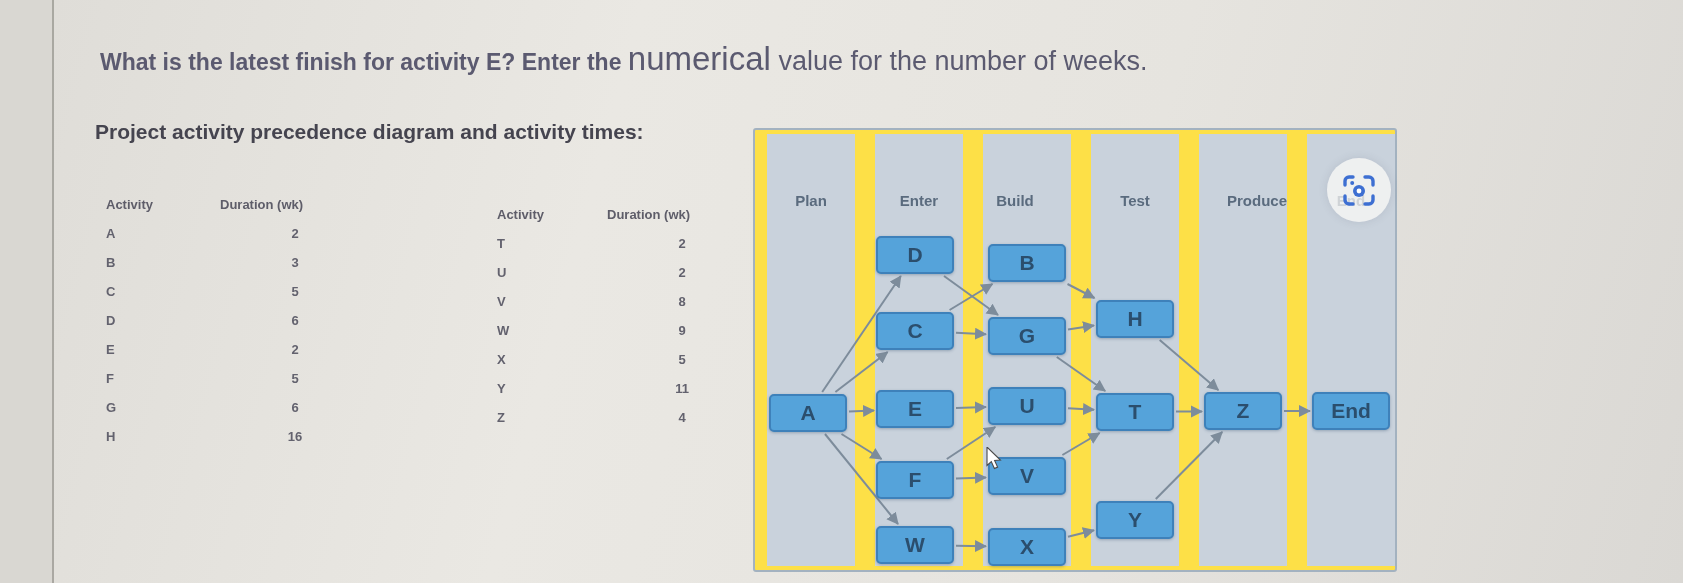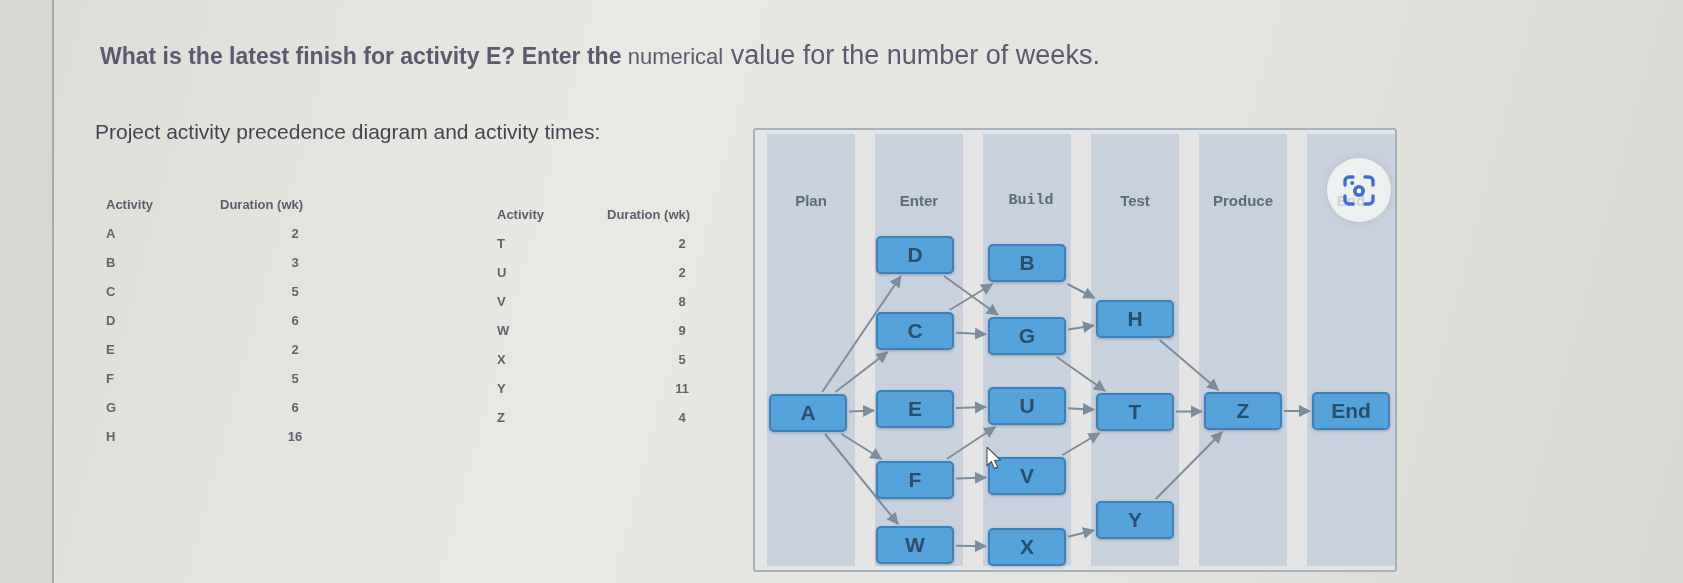--- a/index.html
+++ b/index.html
@@ -6,37 +6,37 @@
   body{
     width:1683px;height:583px;position:relative;overflow:hidden;
     background:linear-gradient(105deg,#dedcd7 0%,#eae8e3 35%,#e6e4df 65%,#dad8d4 100%);
     font-family:"Liberation Sans",sans-serif;
   }
   .left-strip{position:absolute;left:0;top:0;width:52px;height:583px;background:#d9d7d2;}
   .screen-edge-line{position:absolute;left:52px;top:0;width:2px;height:583px;background:#97968f;opacity:.75;}
 
   .question{position:absolute;left:100px;top:40px;color:#5b5a70;white-space:nowrap;}
   .q-part1{font-size:23px;font-weight:700;}
-  .q-emphasis{font-size:22px;font-weight:400;}
+  .q-emphasis{font-size:33px;font-weight:400;}
   .q-part2{font-size:27px;font-weight:500;text-align:center;}
 
-  .subtitle{position:absolute;left:95px;top:120px;font-size:21px;font-weight:400;color:#45444f;}
+  .subtitle{position:absolute;left:95px;top:120px;font-size:21px;font-weight:700;color:#45444f;}
 
   .act-table{position:absolute;color:#63626e;font-size:13px;font-weight:700;}
   .t1{left:106px;top:190px;}
   .t2{left:497px;top:200px;}
   .act-row{display:grid;height:29px;align-items:center;}
   .t1 .act-row{grid-template-columns:114px 150px;}
   .t2 .act-row{grid-template-columns:110px 150px;}
   .act-head .cell{font-weight:700;color:#5e5d69;}
   .cell-duration{text-align:center;}
   .act-head .cell-duration{text-align:left;}
 
   .diagram{position:absolute;left:753px;top:128px;width:644px;height:444px;
-    background:#e5e5e5;border:2px solid #a3b2c0;border-radius:3px;box-sizing:border-box;}
+    background:#fde047;border:2px solid #a3b2c0;border-radius:3px;box-sizing:border-box;}
   .band{position:absolute;top:4px;height:432px;width:88px;z-index:0;}
   .phase-header{position:absolute;top:62px;width:88px;text-align:center;
     font-size:15px;font-weight:700;z-index:1;}
   .edge-layer{position:absolute;left:0;top:0;width:640px;height:440px;z-index:2;}
   .node{position:absolute;width:78px;height:38px;border-radius:5px;box-sizing:border-box;
     display:flex;align-items:center;justify-content:center;
     font-size:21px;font-weight:700;z-index:3;
     box-shadow:0 1px 3px rgba(50,80,110,.35);}
   .capture-btn{position:absolute;left:572px;top:28px;width:64px;height:64px;border-radius:50%;
     background:rgba(252,251,248,.72);display:flex;align-items:center;justify-content:center;
@@ -168,25 +168,25 @@
       <circle cx="20" cy="21" r="6" fill="#3d6fd2"></circle>
       <circle cx="20" cy="21" r="2.4" fill="#ffffff"></circle>
       <circle cx="13.2" cy="13" r="2" fill="#3d6fd2"></circle>
     </svg>
   </button>
 <div class="band" style="left: 12px; width: 88px; background: rgb(201, 210, 220);"></div>
     <div class="phase-header" style="left: 12px; color: rgb(90, 107, 126);">Plan</div>
     <div class="band" style="left: 120px; width: 88px; background: rgb(201, 210, 220);"></div>
     <div class="phase-header" style="left: 120px; color: rgb(90, 107, 126);">Enter</div>
     <div class="band" style="left: 228px; width: 88px; background: rgb(201, 210, 220);"></div>
-    <div class="phase-header" style="left: 232px; color: rgb(90, 107, 126); font-family: Liberation Mono, monospace;">Build</div>
+    <div class="phase-header" style="left: 216px; color: rgb(90, 107, 126);">Build</div>
     <div class="band" style="left: 336px; width: 88px; background: rgb(201, 210, 220);"></div>
     <div class="phase-header" style="left: 336px; color: rgb(90, 107, 126);">Test</div>
     <div class="band" style="left: 444px; width: 88px; background: rgb(201, 210, 220);"></div>
-    <div class="phase-header" style="left: 444px; color: rgb(90, 107, 126);">Produce</div>
+    <div class="phase-header" style="left: 444px; color: rgb(90, 107, 126); text-align: right;">Produce</div>
     <div class="band" style="left: 552px; width: 88px; background: rgb(201, 210, 220);"></div>
     <div class="phase-header" style="left: 552px; color: rgb(90, 107, 126);">End</div>
     <div class="node" style="left: 14px; top: 264px; background: rgb(85, 163, 218); border: 2px solid rgb(62, 129, 186); color: rgb(43, 78, 109);">A</div>
     <div class="node" style="left: 121px; top: 106px; background: rgb(85, 163, 218); border: 2px solid rgb(62, 129, 186); color: rgb(43, 78, 109);">D</div>
     <div class="node" style="left: 121px; top: 182px; background: rgb(85, 163, 218); border: 2px solid rgb(62, 129, 186); color: rgb(43, 78, 109);">C</div>
     <div class="node" style="left: 121px; top: 260px; background: rgb(85, 163, 218); border: 2px solid rgb(62, 129, 186); color: rgb(43, 78, 109);">E</div>
     <div class="node" style="left: 121px; top: 331px; background: rgb(85, 163, 218); border: 2px solid rgb(62, 129, 186); color: rgb(43, 78, 109);">F</div>
     <div class="node" style="left: 121px; top: 396px; background: rgb(85, 163, 218); border: 2px solid rgb(62, 129, 186); color: rgb(43, 78, 109);">W</div>
     <div class="node" style="left: 233px; top: 114px; background: rgb(85, 163, 218); border: 2px solid rgb(62, 129, 186); color: rgb(43, 78, 109);">B</div>
     <div class="node" style="left: 233px; top: 187px; background: rgb(85, 163, 218); border: 2px solid rgb(62, 129, 186); color: rgb(43, 78, 109);">G</div>

